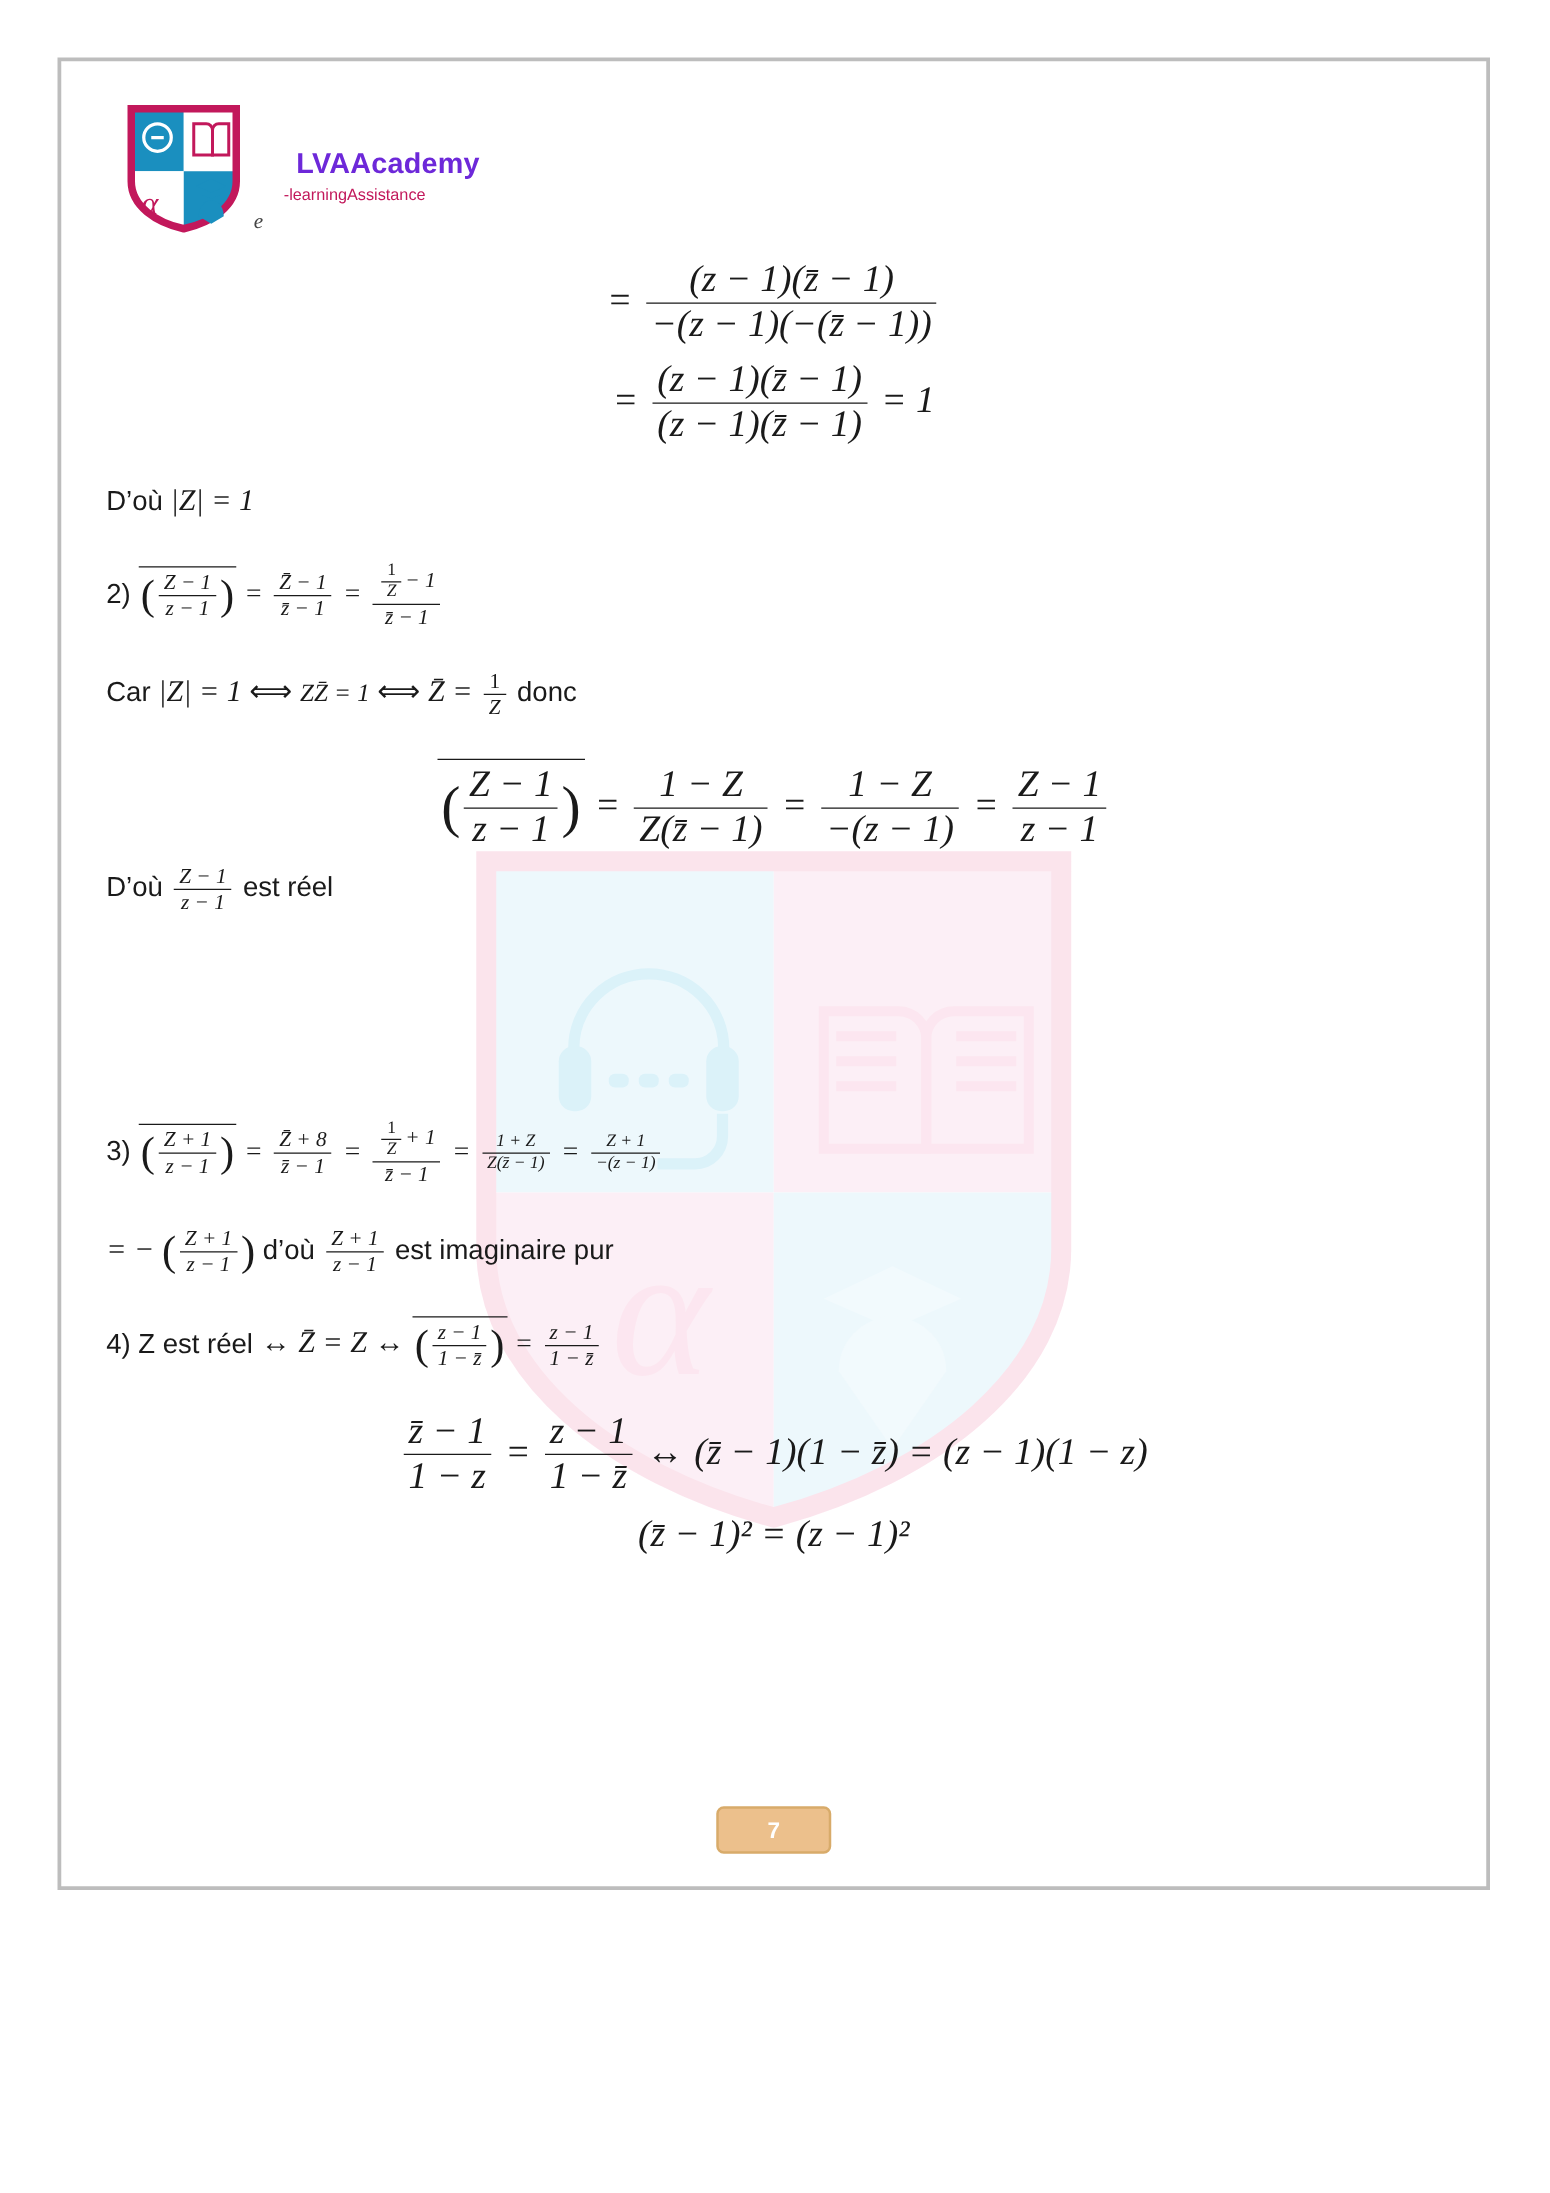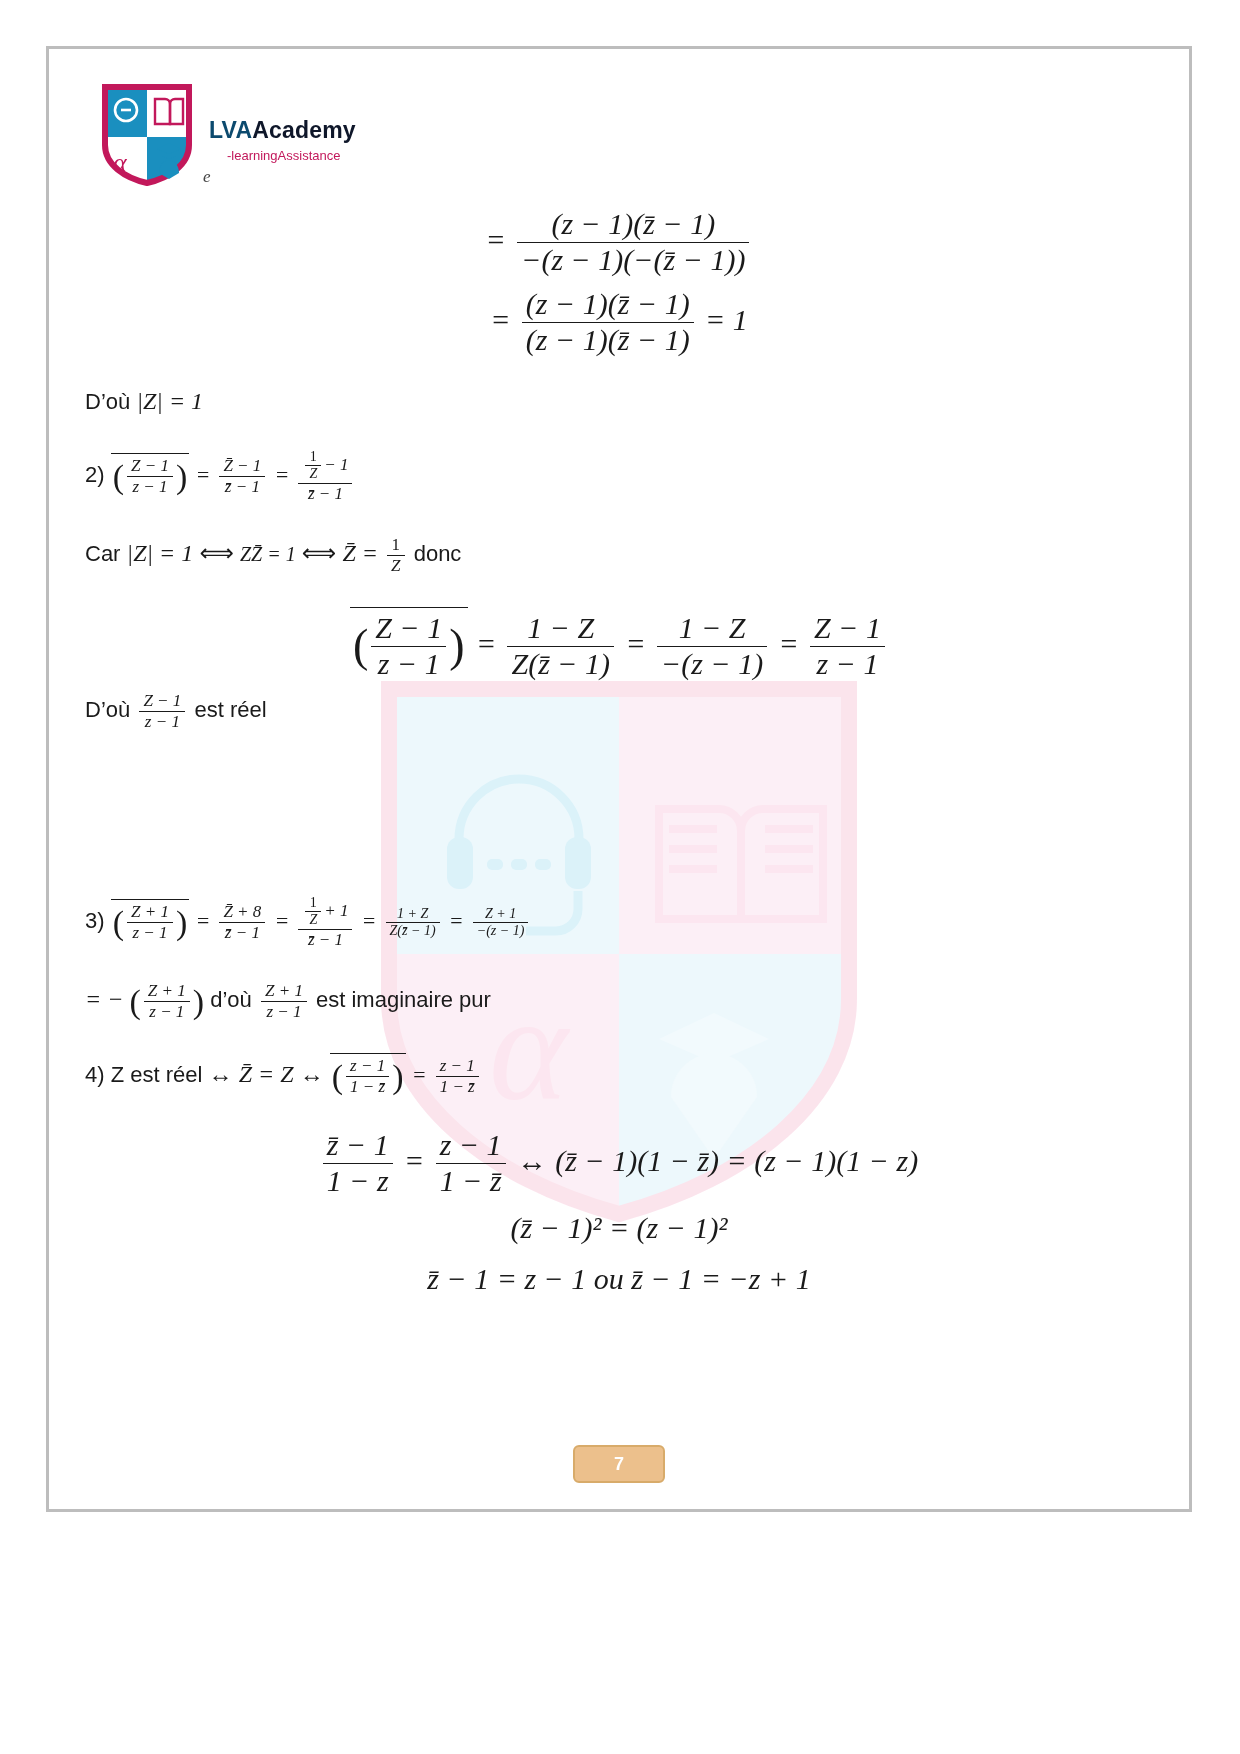--- a/index.html
+++ b/index.html
@@ -68,22 +68,22 @@
   .logo-text {
     margin-left: 14px;
     margin-top: 36px;
   }
   .logo-title {
     font-size: 23px;
     font-weight: bold;
     letter-spacing: .2px;
     line-height: 1;
   }
-  .logo-title .lva { color: #0c4a6e; }
-  .logo-title .acad { color: #0f172a; text-align: right; }
+  .logo-title .lva { color: #6d28d9; margin-left: 28px; }
+  .logo-title .acad { color: #6d28d9; text-align: right; }
   .logo-sub {
     font-size: 13px;
     color: #c2185b;
     margin-top: 6px;
     margin-left: 18px;
     font-weight: normal;
   }
   .logo-e {
     position: absolute;
     left: 104px;
@@ -476,22 +476,19 @@
           <span class="den mi">1 − z̄</span>
         </span>
         <span class="mo">↔</span>
         <span class="mi">(z̄ − 1)(1 − z̄) = (z − 1)(1 − z)</span>
       </div>
 
       <div class="eq-line big">
         <span class="mi">(z̄ − 1)² = (z − 1)²</span>
       </div>
 
-      <div class="eq-line big">
-        <span class="mi">z̄ − 1 = z − 1  ou  z̄ − 1 = −z + 1</span>
-      </div>
 
 
     </div>
   </div>
 
   <div class="pagenum">7</div>
 </div>
 
 </body></html>

